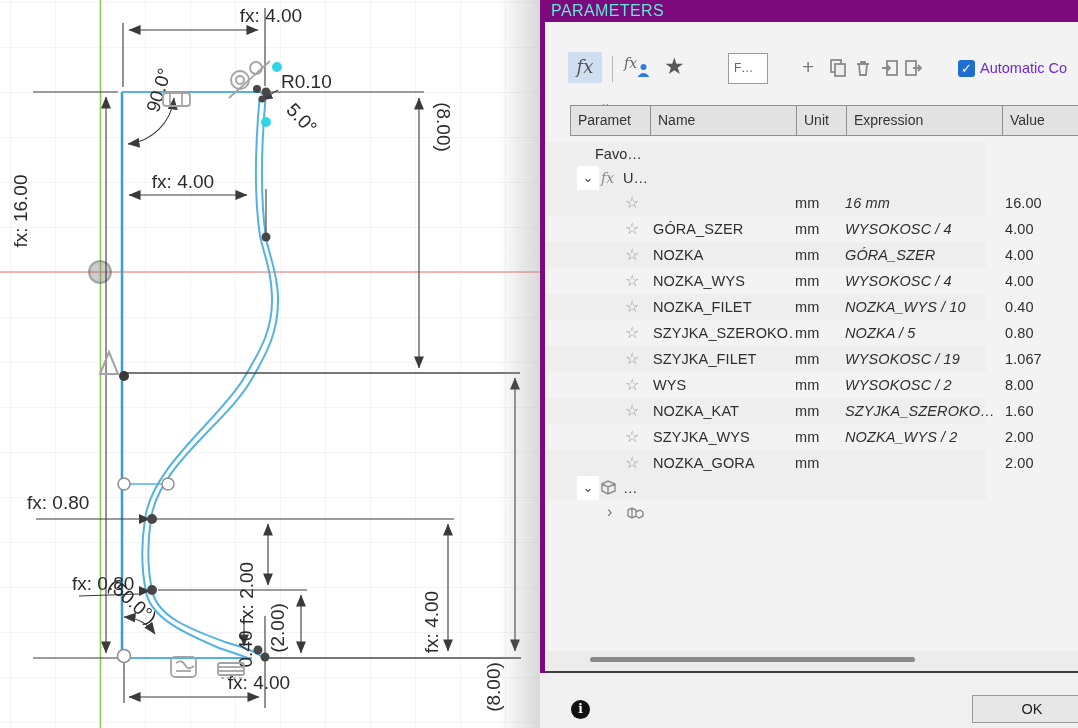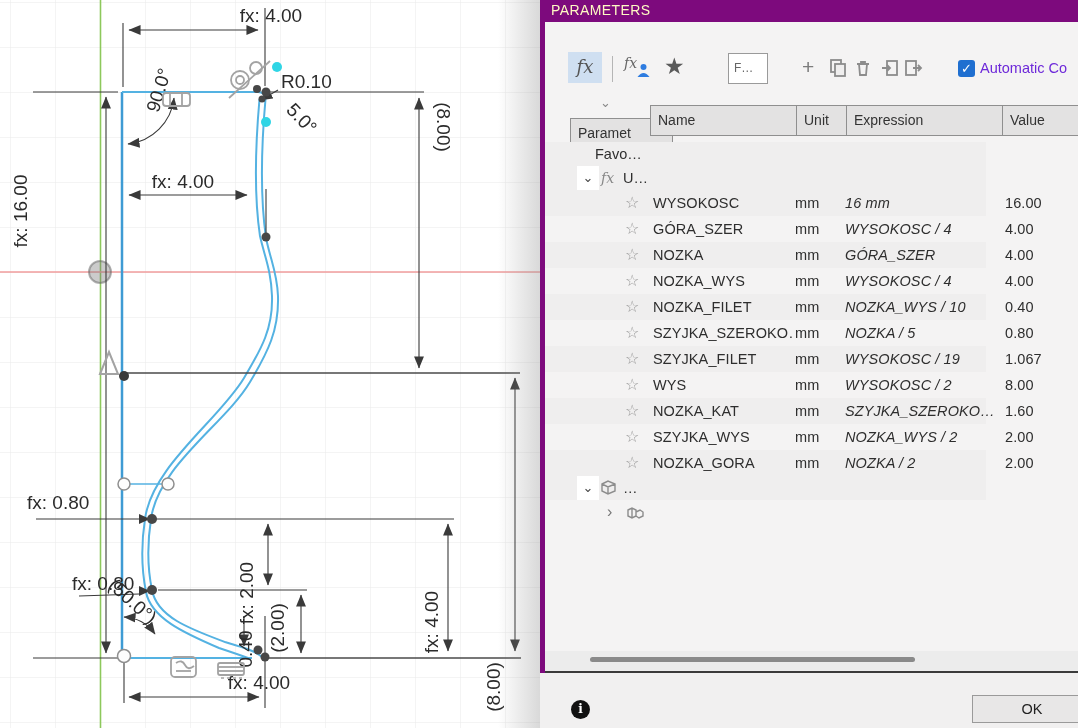--- a/index.html
+++ b/index.html
@@ -4,21 +4,21 @@
 <style>
   html,body{margin:0;padding:0;background:#fff;}
   .screen{position:relative;width:1078px;height:728px;overflow:hidden;
           font-family:"Liberation Sans",sans-serif;background:#fff;}
   
   .canvas{position:absolute;left:0;top:0;width:540px;height:728px;background:#fff;}
   .canvas svg text{fill:#2b2b2b;font-family:"Liberation Sans",sans-serif;font-size:19px;}
   
   .panel{position:absolute;left:540px;top:0;width:538px;height:728px;background:#f4f3f3;}
   .titlebar{position:absolute;left:0;top:0;width:100%;height:22px;background:#7d0a7d;}
-  .titlebar span{position:absolute;left:11px;top:2px;color:#fef9c3;font-size:14px;letter-spacing:.4px;}
+  .titlebar span{position:absolute;left:11px;top:2px;color:#5eead4;font-size:16px;letter-spacing:.4px;}
   .purple-edge{position:absolute;left:0;top:22px;width:5px;height:706px;background:#7d0a7d;}
   
   .tb{position:absolute;font-size:14px;color:#333;}
   .fx-btn{left:28px;top:52px;width:34px;height:31px;background:#cfdff1;text-align:center;
           line-height:30px;font-size:18px;color:#555;font-family:"DejaVu Serif",serif;font-style:italic;cursor:pointer;}
   .tb-sep{left:72px;top:56px;width:1px;height:26px;background:#b5b5b5;}
   .fx-user{left:84px;top:55px;width:32px;height:28px;font-family:"DejaVu Serif",serif;
            font-style:italic;font-size:14px;color:#666;cursor:pointer;}
   .fx-user .person{position:absolute;left:12px;top:8px;}
   .star-btn{left:124px;top:53px;font-size:23px;color:#5a5a5a;cursor:pointer;}
@@ -255,41 +255,40 @@
     <div class="tb mini-ic" style="left:363px;">
       <svg width="20" height="20" viewBox="0 0 20 20" fill="none" stroke="#8c8c8c" stroke-width="1.8">
         <rect x="3" y="3" width="10" height="14"></rect>
           <path d="M10,10 h8 M15,7 l3,3 -3,3"></path>
         </svg>
     </div>
     <div class="chk">✓</div>
     <div class="chk-label">Automatic Co</div>
 
     <div class="hdr-chev">⌄</div>
-    <div class="thdr" style="left:30px;width:103px;margin-top:13px;">Paramet</div>
+    <div class="thdr" style="left:30px;width:103px;">Paramet</div>
     <div class="thdr" style="left:110px;width:147px;">Name</div>
     <div class="thdr" style="left:256px;width:51px;">Unit</div>
     <div class="thdr" style="left:306px;width:157px;">Expression</div>
     <div class="thdr" style="left:462px;width:80px;">Value</div>
 
     <div class="tbody">
       <div class="grow">
         <span class="fav-label">Favo…</span>
       </div>
       <div class="grow">
         <span class="gchev">⌄</span>
         <span class="gfx">fx</span>
         <span class="glabel">U…</span>
       </div>
 
       <div class="rows">
 
           <div class="prow">
             <span class="rstar"></span>
-            <span class="rc name">WYSOKOSC</span>
             <span class="rc unit">mm</span>
             <span class="rc expr">16 mm</span>
             <span class="rc val">16.00</span>
           </div>
 
           <div class="prow">
             <span class="rstar"></span>
             <span class="rc name">GÓRA_SZER</span>
             <span class="rc unit">mm</span>
             <span class="rc expr">WYSOKOSC / 4</span>
@@ -357,21 +356,20 @@
             <span class="rc name">SZYJKA_WYS</span>
             <span class="rc unit">mm</span>
             <span class="rc expr">NOZKA_WYS / 2</span>
             <span class="rc val">2.00</span>
           </div>
 
           <div class="prow">
             <span class="rstar"></span>
             <span class="rc name">NOZKA_GORA</span>
             <span class="rc unit">mm</span>
-            <span class="rc expr">NOZKA / 2</span>
             <span class="rc val">2.00</span>
           </div>
         </div>
 
       <div class="grow">
         <span class="gchev">⌄</span>
         <span class="gicon">
           <svg width="19" height="19" viewBox="0 0 19 19" fill="none" stroke="#8c8c8c" stroke-width="1.4">
             <path d="M3,6 L9,3 L16,6 L16,13 L9,16 L3,13 Z M3,6 L9,9 L16,6 M9,9 L9,16"></path>
             </svg>

